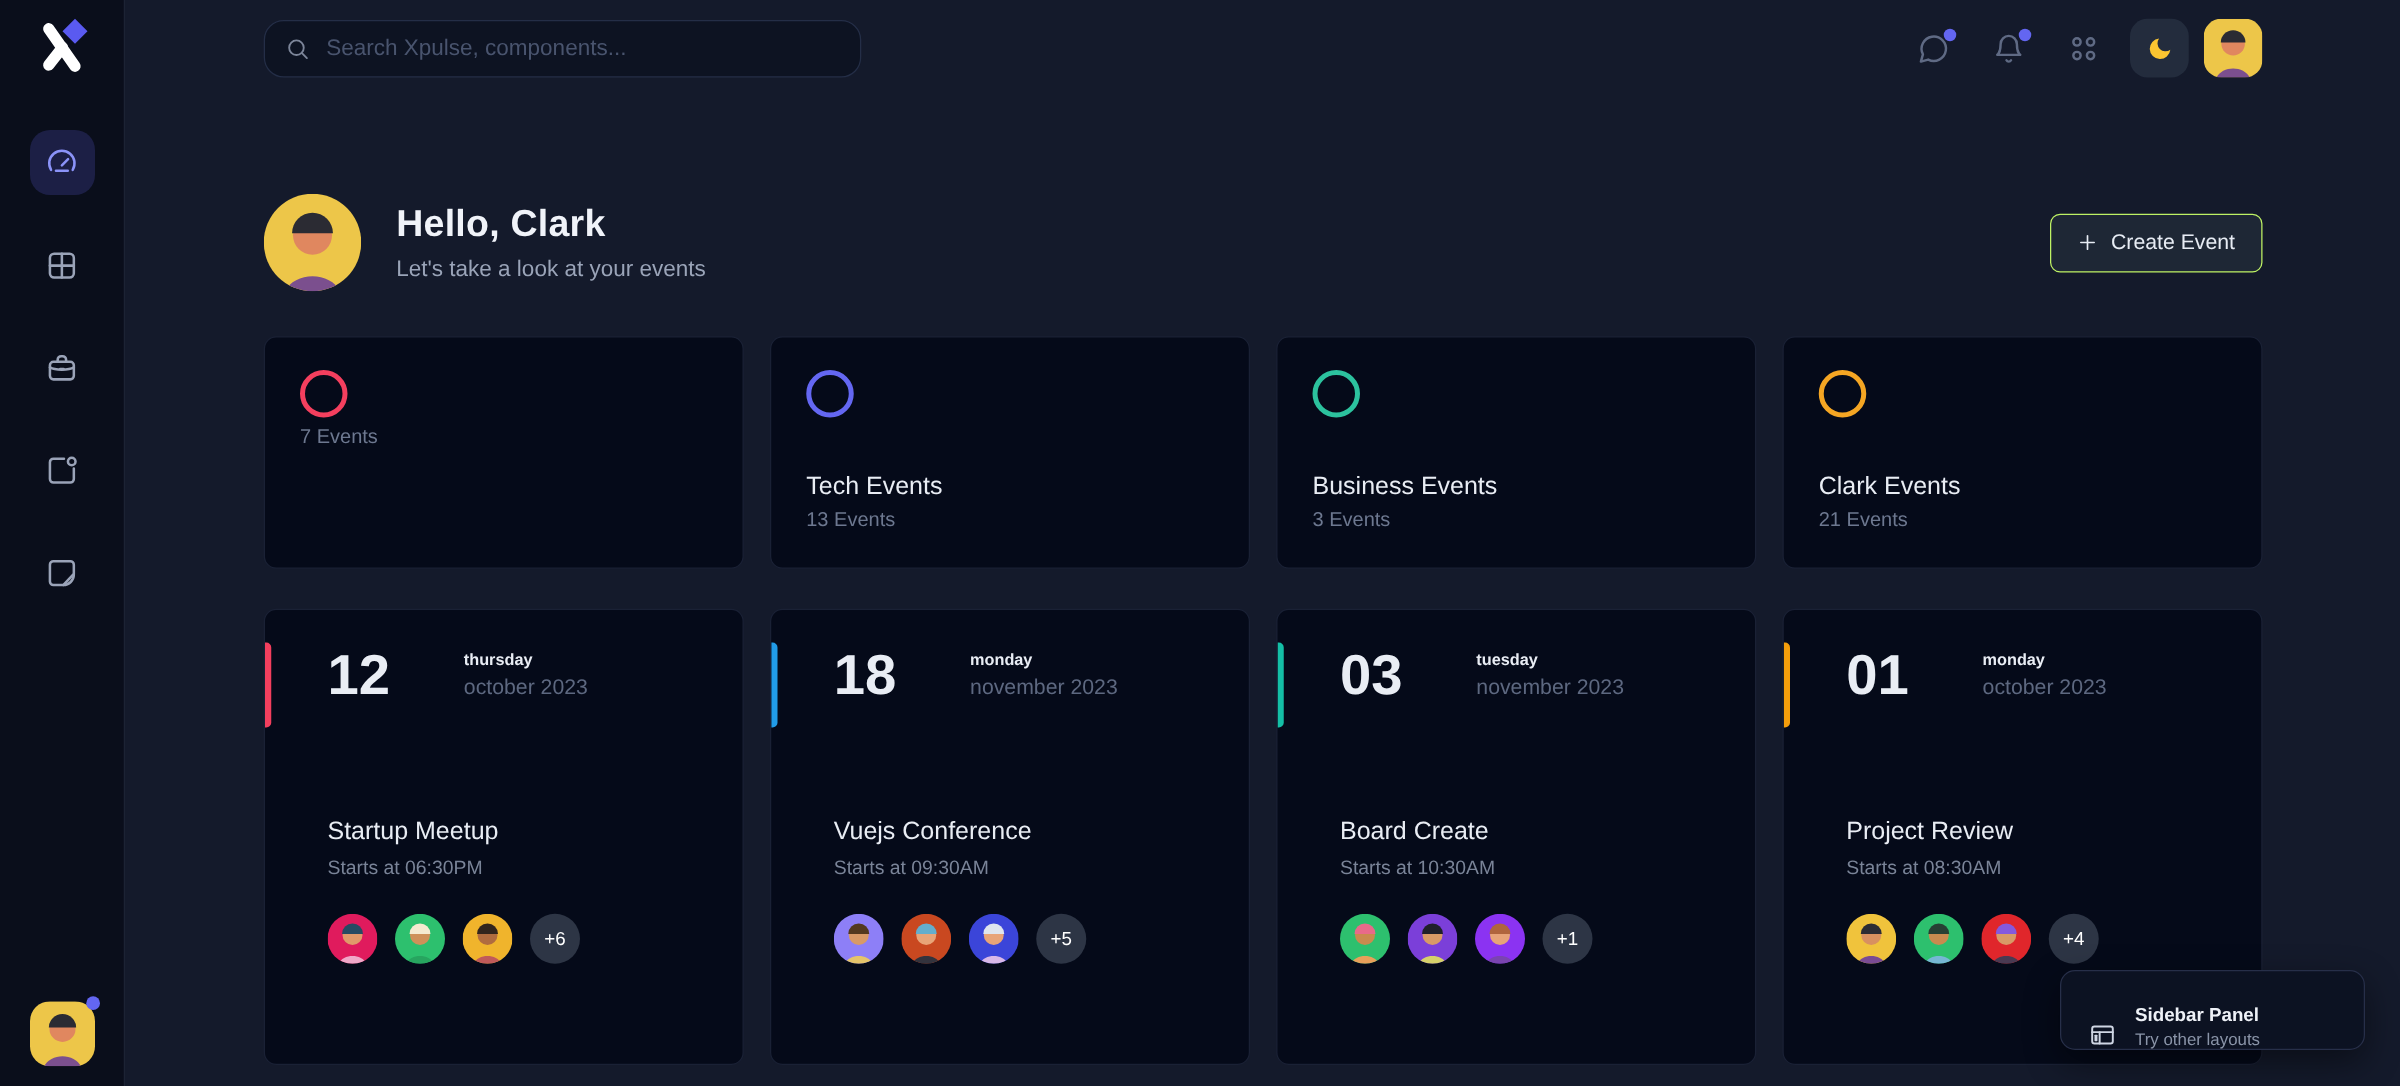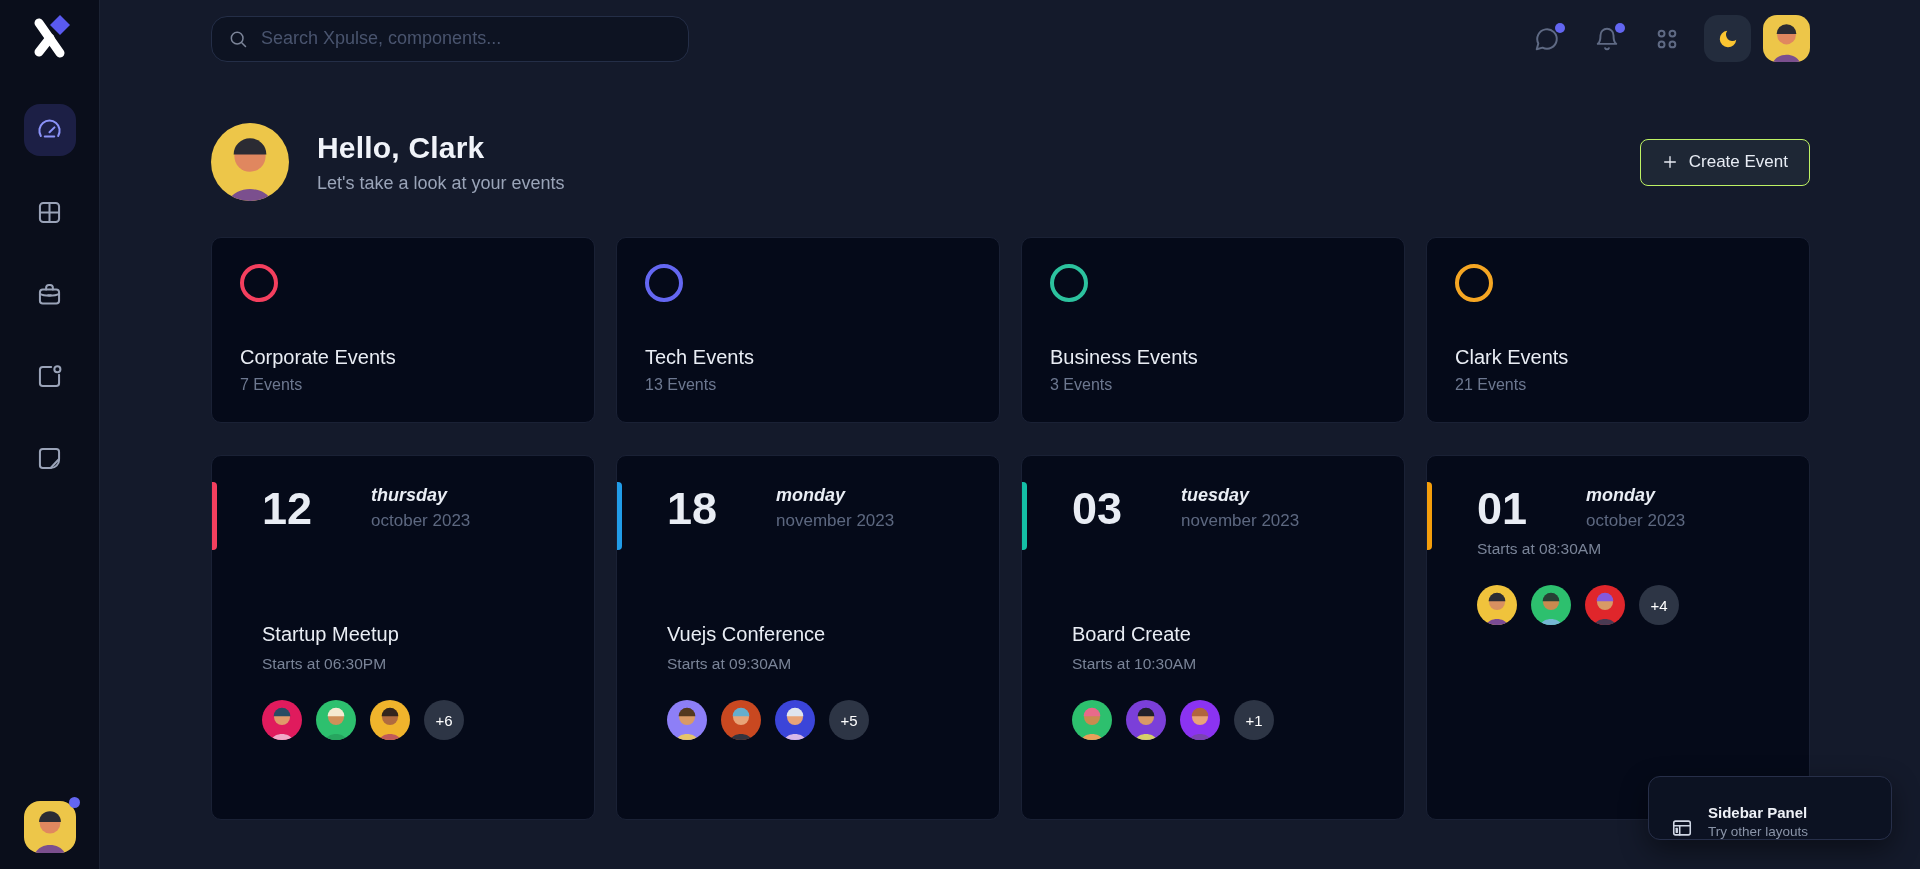--- a/index.html
+++ b/index.html
@@ -59,21 +59,21 @@
   .icon-btn .dot-badge{ top:-3px; right:-5px; width:10px; height:10px; }
   .moon-btn{
     margin-left:24px; width:47px; height:47px; border-radius:14px; background:#232c3d;
     display:grid; place-items:center; cursor:pointer;
   }
   .moon-btn svg{ width:22px; height:22px; }
   .topbar-avatar{ margin-left:12px; width:47px; height:47px; position:relative; cursor:pointer; }
   .topbar-avatar .av-sq{ border-radius:14px; }
 
   
-  .greeting{ margin-top:61px; display:flex; align-items:center;justify-content:center; }
+  .greeting{ margin-top:93px; display:flex; align-items:center;justify-content:center; }
   .hero-avatar{ width:78px; height:78px; border-radius:50%; overflow:hidden; flex:none; }
   .greet-text{ margin-left:28px; }
   .greet-title{ font-size:30px; font-weight:600; color:#f0f3f9; letter-spacing:.2px; }
   .greet-sub{ margin-top:8px; font-size:18px; color:#9aa4b8; }
   .create-btn{
     margin-left:auto; height:47px; padding:0 21px; border-radius:8px;
     background:#1e2735; border:1px solid #bef264; color:#e7ecf4;
     display:flex; align-items:center; gap:11px; font-size:17px; cursor:pointer;
     font-family:inherit;
   }
@@ -92,21 +92,21 @@
   
   .ev-grid{ margin-top:32px; display:grid; grid-template-columns:repeat(4,1fr); gap:21px; }
   .ev-card{
     position:relative; height:365px; background:#050a19; border:1px solid #1a2135;
     border-radius:10px; padding:29px 24px 0 50px; cursor:pointer; overflow:hidden;
   }
   .ev-accent{ position:absolute; left:0; top:26px; width:5px; height:68px; border-radius:0 4px 4px 0; }
   .ev-date{ display:flex; align-items:center;gap:34px; }
   .ev-day{ font-size:45px; font-weight:600; line-height:1; color:#e9edf4; }
   .ev-date-col{ margin-left:25px; display:flex; flex-direction:column; }
-  .ev-weekday{ font-size:18px; font-weight:600; color:#e9edf4;font-style:italic; }
+  .ev-weekday{ font-size:13px; font-weight:600; color:#e9edf4; }
   .ev-month{ margin-top:5px; font-size:17px; color:#5d6880; }
   .ev-title{ margin-top:92px; font-size:20px; font-weight:500; color:#e9edf4; }
   .ev-time{ margin-top:9px; font-size:15.5px; color:#7a8498; }
   .ev-avatars{ margin-top:27px; display:flex; align-items:center; gap:14px; }
   .av{ display:block; width:40px; height:40px; border-radius:50%; overflow:hidden; cursor:pointer; }
   .chip{
     width:40px; height:40px; border-radius:50%; background:#2d3545; color:#fff;
     display:grid; place-items:center; font-size:15px; cursor:pointer;
   }
 
@@ -253,21 +253,20 @@
         <line x1="12" y1="4" x2="12" y2="20"></line>
           <line x1="4" y1="12" x2="20" y2="12"></line>
       </svg>
       <span>Create Event</span>
     </button>
   </div>
 
   <div class="cat-grid" id="cat-grid">
   <div class="cat-card">
     <span class="ring" style="border-color: rgb(244, 63, 94);"></span>
-    <div class="cat-title">Corporate Events</div>
     <div class="cat-count">7 Events</div>
   </div>
 
   <div class="cat-card">
     <span class="ring" style="border-color: rgb(100, 103, 242);"></span>
     <div class="cat-title">Tech Events</div>
     <div class="cat-count">13 Events</div>
   </div>
 
   <div class="cat-card">
@@ -406,20 +405,21 @@
 
   <div class="ev-card">
     <span class="ev-accent" style="background: rgb(245, 158, 11);"></span>
     <div class="ev-date">
       <span class="ev-day">01</span>
       <span class="ev-date-col">
         <span class="ev-weekday">monday</span>
         <span class="ev-month">october 2023</span>
       </span>
     </div>
+    <div class="ev-title">Project Review</div>
     <div class="ev-time">Starts at 08:30AM</div>
     <div class="ev-avatars">
           <span class="av">
             <svg viewBox="0 0 40 40" style="display:block;width:100%;height:100%">
               <rect width="40" height="40" fill="#f0c33c"></rect>
               <path d="M7.5 44 C9 30.5 31 30.5 32.5 44 Z" fill="#7a4b94"></path>
               <circle cx="20" cy="17" r="8" fill="#d89060"></circle>
               <path d="M11.6 16.2 A8.4 8.4 0 0 1 28.4 16.2 Z" fill="#2c2c34"></path>
             </svg>
           </span>

